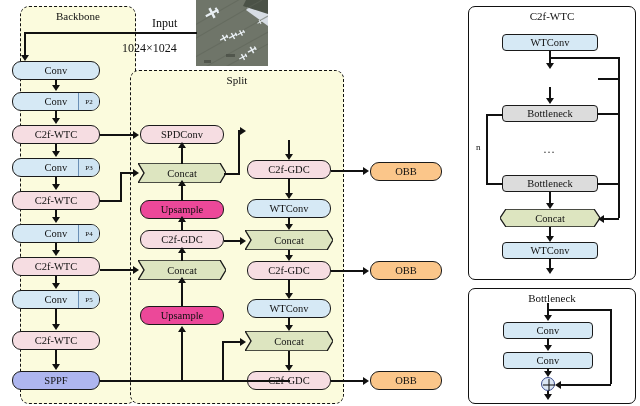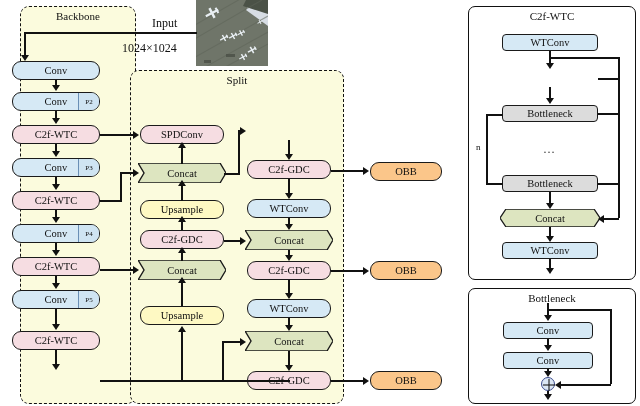--- a/index.html
+++ b/index.html
@@ -14,21 +14,21 @@
   .panel-title{position:absolute;width:100%;text-align:center;top:3px;font-size:11px;color:#111;}
 
   
   .node{position:absolute;box-sizing:border-box;border:1.4px solid #1a1a1a;
         border-radius:9px;display:flex;align-items:center;justify-content:center;
         font-size:10.5px;color:#111;white-space:nowrap;}
   .node.sq{border-radius:4px;}
   .blue{background:#d6e9f5;}
   .pink{background:#f6dde2;}
   .rose{background:#fbd3d7;}
-  .purple{background:#fef9c3;}
+  .purple{background:#ec4899;}
   .orange{background:#fbc68a;}
   .indigo{background:#aeb6ef;}
   .grey{background:#dcdcdc;}
 
   .ptag{position:absolute;right:0;top:0;bottom:0;width:20px;border-left:1.3px solid #6a8fb5;
         display:flex;align-items:center;justify-content:center;font-size:7px;color:#111;
         border-radius:0 8px 8px 0;background:#cfe4f2;}
 
   
   .concat{position:absolute;box-sizing:border-box;display:flex;align-items:center;
@@ -167,20 +167,23 @@
   <div class="node pink" style="left:12px;top:257px;width:88px;height:19px;">
     <span>C2f-WTC</span>
   </div>
   <div class="node blue" style="left:12px;top:290px;width:88px;height:19px;">
     <span>Conv</span>
     <span class="ptag">P5</span>
   </div>
   <div class="node pink" style="left:12px;top:331px;width:88px;height:19px;">
     <span>C2f-WTC</span>
   </div>
+  <div class="node indigo" style="left:12px;top:371px;width:88px;height:19px;">
+    <span>SPPF</span>
+  </div>
 
   <div class="w wv" style="left:55px;top:80px;height:6px;"></div>
   <div class="arrow ad" style="left:52px;top:85px;"></div>
   <div class="w wv" style="left:55px;top:111px;height:8px;"></div>
   <div class="arrow ad" style="left:52px;top:118px;"></div>
   <div class="w wv" style="left:55px;top:144px;height:8px;"></div>
   <div class="arrow ad" style="left:52px;top:151px;"></div>
   <div class="w wv" style="left:55px;top:177px;height:8px;"></div>
   <div class="arrow ad" style="left:52px;top:184px;"></div>
   <div class="w wv" style="left:55px;top:210px;height:8px;"></div>

